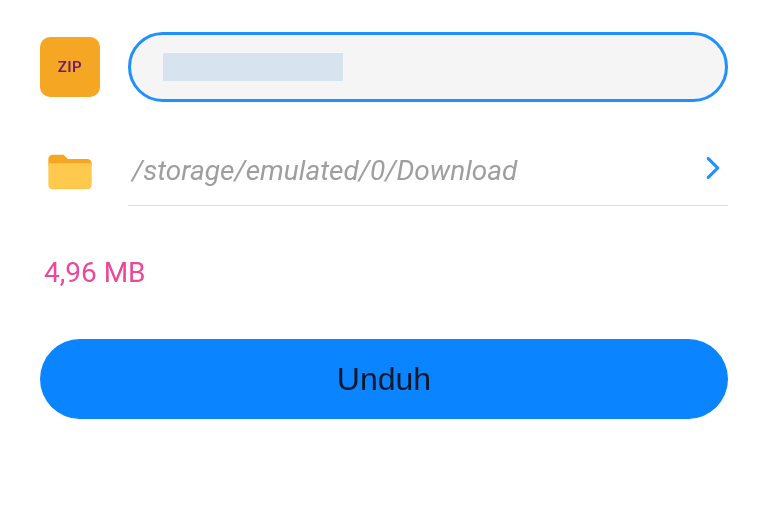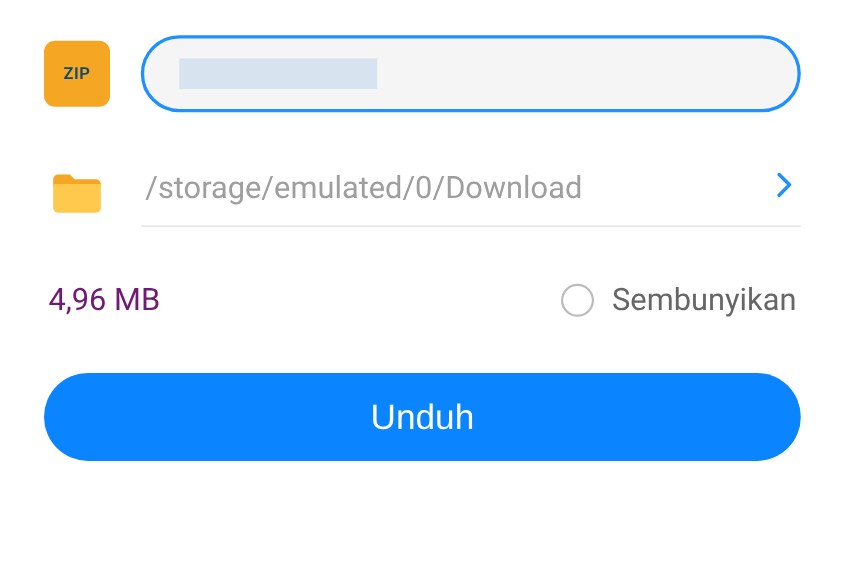--- a/index.html
+++ b/index.html
@@ -24,21 +24,21 @@
       width: 60px;
       height: 60px;
       border-radius: 10px;
       display: flex;
       align-items: center;
       justify-content: center;
       flex-shrink: 0;
     }
     .zip-icon {
       background: #f5a623;
-      color: #0c4a6e;
+      color: #701a75;
       font-size: 15px;
       font-weight: 600;
       letter-spacing: 0.5px;
     }
     .folder-icon {
       display: flex;
       align-items: center;
       justify-content: center;
     }
     .filename-input {
@@ -60,23 +60,24 @@
       height: 28px;
       background: #d8e3f0;
       margin-right: 2px;
       vertical-align: middle;
     }
     .filename-text {
       vertical-align: middle;
     }
     .path-row {
       display: flex;
-      align-items: flex-end;
+      align-items: flex-start;
       gap: 28px;
       margin-bottom: 50px;
+      font-style: italic;
     }
     .path-field {
       flex: 1;
       display: flex;
       align-items: center;
       justify-content: space-between;
       border-bottom: 1px solid #ddd;
       padding: 12px 8px 18px 4px;
       cursor: pointer;
     }
@@ -99,21 +100,21 @@
       display: flex;
       align-items: baseline;
       gap: 12px;
     }
     .filesize-label {
       font-size: 28px;
       color: #333;
     }
     .filesize-value {
       font-size: 28px;
-      color: #701a75;
+      color: #ec4899;
     }
     .hide-group {
       display: flex;
       align-items: center;
       gap: 16px;
       cursor: pointer;
     }
     .radio-circle {
       width: 30px;
       height: 30px;
@@ -124,21 +125,21 @@
     .hide-label {
       font-size: 28px;
       color: #666;
     }
     .download-btn {
       width: 100%;
       height: 80px;
       background: #0a84ff;
       border: none;
       border-radius: 40px;
-      color: #ffffff;
+      color: #0f172a;
       font-size: 32px;
       font-weight: 400;
       cursor: pointer;
     }
   </style>
 </head>
 <body>
 
 
 
@@ -165,22 +166,18 @@
         <path d="M1 1l6 6-6 6" stroke="#1e90ff" stroke-width="2" stroke-linecap="round" stroke-linejoin="round"></path>
       </svg>
     </span>
   </div>
 </div>
 
 <div class="info-row">
   <div class="filesize-group">
     <span class="filesize-value">4,96 MB</span>
   </div>
-  <div class="hide-group">
-    <div class="radio-circle"></div>
-    <span class="hide-label">Sembunyikan</span>
-  </div>
 </div>
 
 <button class="download-btn">Unduh</button>
 
 
 
 
 </body></html>

